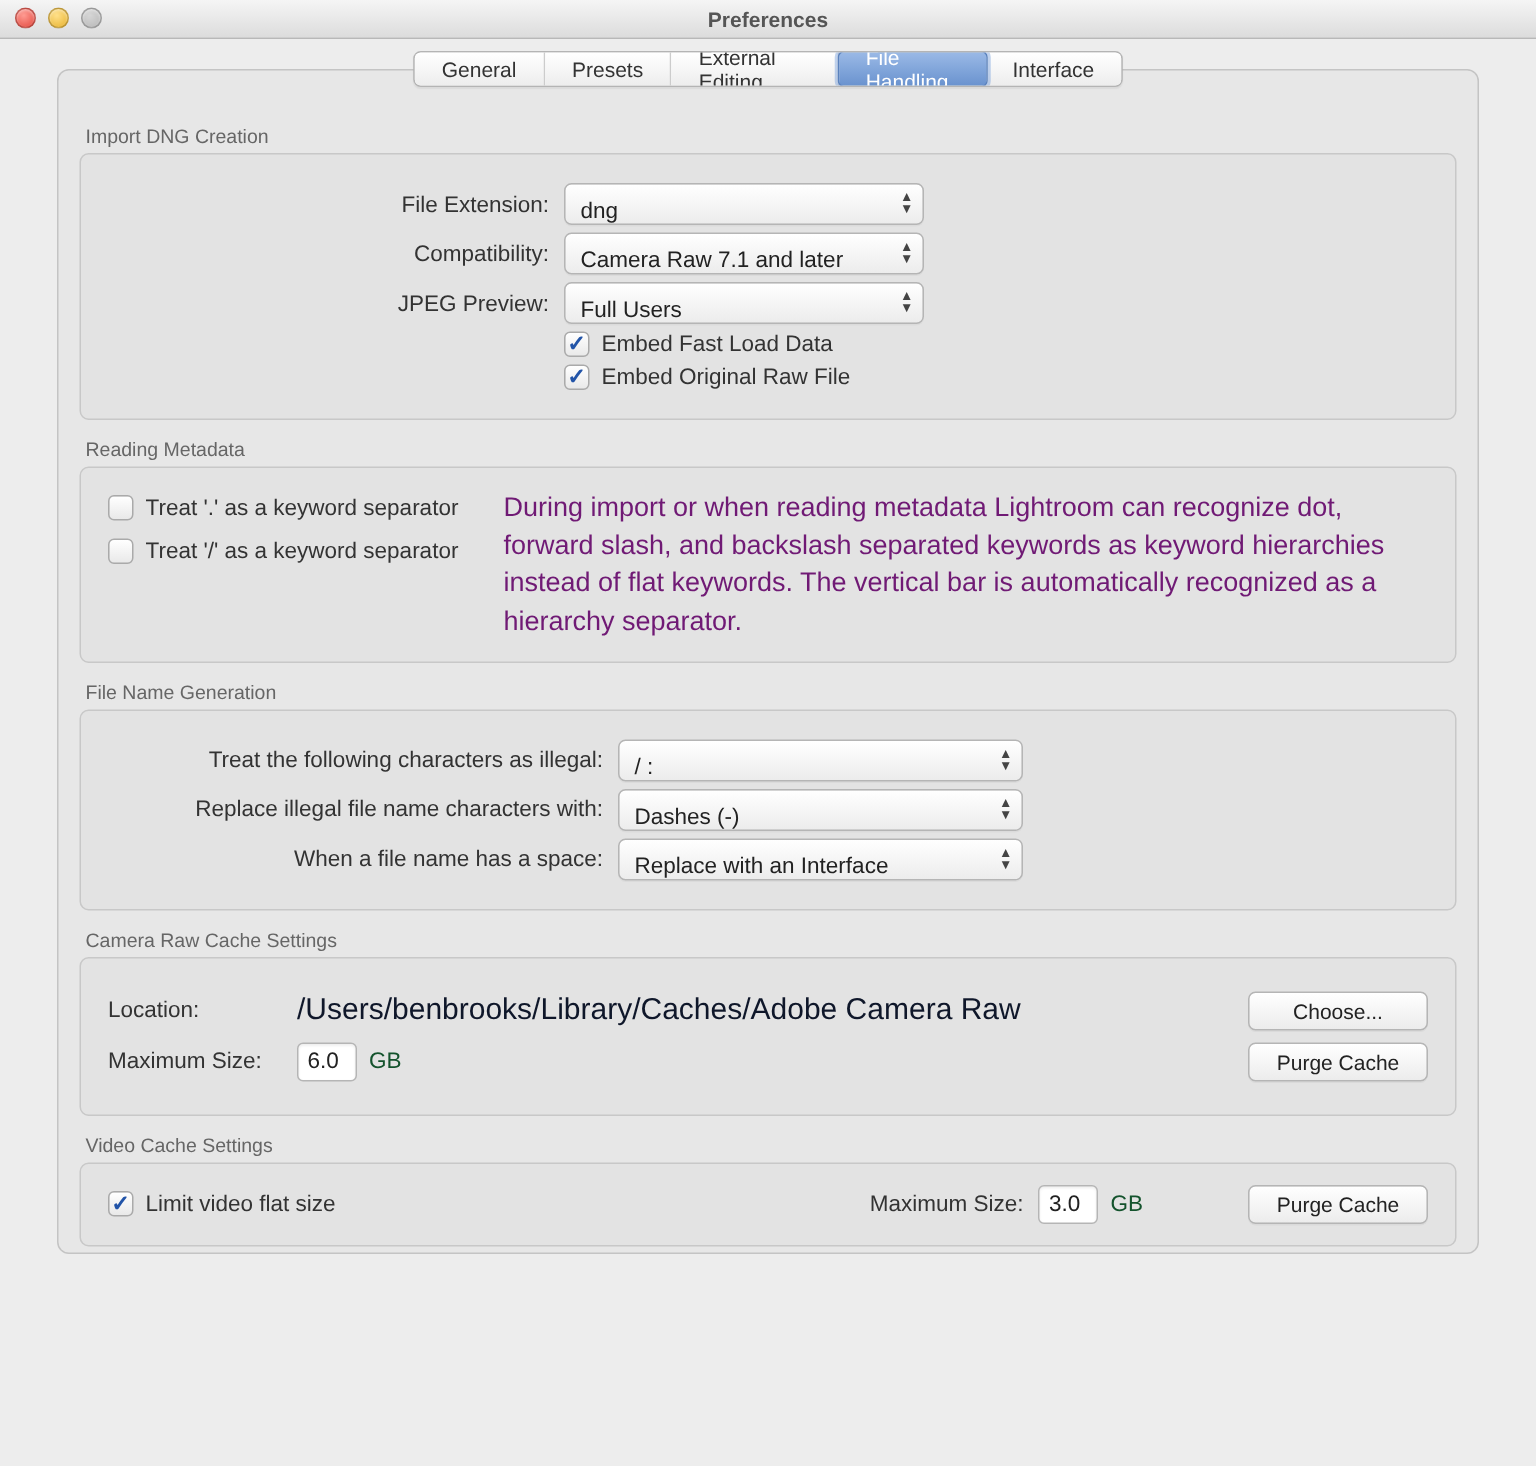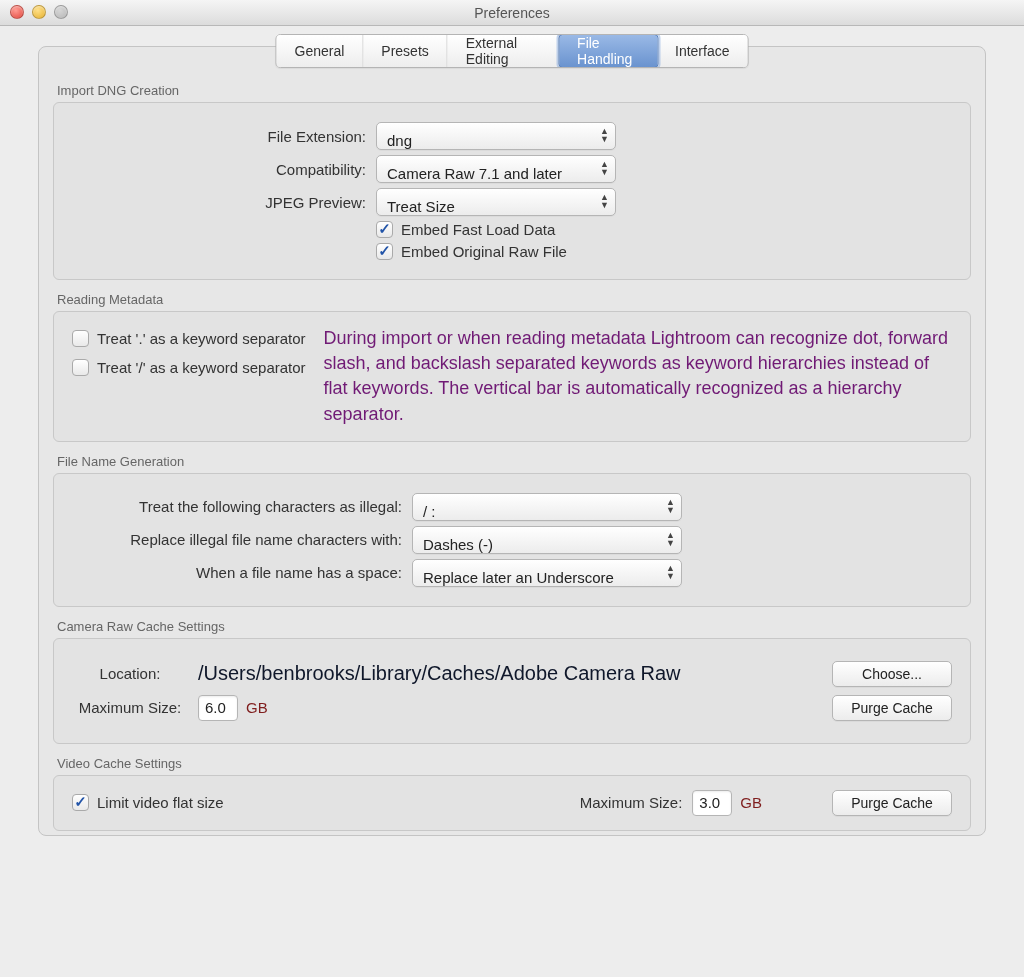--- a/index.html
+++ b/index.html
@@ -26,35 +26,35 @@
   .traffic-lights {
     position:absolute;
     left:10px; top:5px;
     display:flex;
     gap:8px;
   }
   .tl { width:14px; height:14px; border-radius:50%; border:1px solid rgba(0,0,0,0.2); box-shadow: inset 0 1px 2px rgba(255,255,255,0.5);}
   .tl.close { background: radial-gradient(circle at 40% 35%, #ff9b92, #e1453b); }
   .tl.min   { background: radial-gradient(circle at 40% 35%, #ffe08a, #e6b02a); }
   .tl.zoom  { background: radial-gradient(circle at 40% 35%, #d6d6d6, #b6b6b6); }
-  .title { font-size:14px; color:#555; }
+  .title { font-size:14px; color:#555;font-weight:bold; }
   .outer {
     margin: 20px 38px 30px 38px;
     border:1px solid #c4c4c4;
     border-radius:8px;
     background:#e7e7e7;
     padding: 18px 14px 4px 14px;
     position:relative;
   }
   
   .tabs {
     position:absolute;
     top:-13px; left:50%; transform:translateX(-50%);
     display:flex;
-    height:34px;
+    height:24px;
     background:#fff;
     border:1px solid #b4b4b4;
     border-radius:5px;
     overflow:hidden;
     box-shadow: 0 1px 1px rgba(0,0,0,0.06);
     justify-content: space-between;
   }
   .tab {
     padding: 4px 18px;
     font-size:14px;
@@ -138,45 +138,45 @@
     content:"✓";
     font-size:15px;
     font-weight:bold;
     color:#2254a8;
     position:relative; top:-1px;
   }
   .check-label { font-size:15px; color:#333; }
 
   .reading-metadata {
     display:flex;
-    gap:18px;
+    gap:30px;
     justify-content:space-between;
   }
   .reading-left { display:flex; flex-direction:column; gap:12px; padding-top:4px; }
   .reading-left .row { margin:0; }
   .reading-right {
     flex:1;
     font-size:18px;
     color:#701a75;
     line-height:1.4;
   }
 
   .filegen .row .label-right { width: 340px; }
 
   .cache .row { margin:8px 0; }
-  .cache .label-right-narrow { width:126px; text-align:center; padding-right:10px; font-size:15px; color:#333; }
+  .cache .label-right-narrow { width:126px; text-align:left; padding-right:10px; font-size:15px; color:#333; }
   .path { font-size:20px; color:#0f172a; flex:1; }
   .input-text {
     height:26px; border:1px solid #b5b5b5; border-radius:4px;
     background:#fff; padding:0 6px; font-size:15px; color:#222;
     box-shadow: inset 0 1px 2px rgba(0,0,0,0.08);
     width:40px;
     text-align:left;
   }
-  .unit { font-size:15px; color:#7f1d1d; margin-left:8px; }
+  .unit { font-size:15px; color:#14532d; margin-left:8px; }
 
   .button {
     height:26px;
     padding:0 16px;
     background: linear-gradient(#ffffff, #ececec);
     border:1px solid #b5b5b5;
     border-radius:5px;
     font-size:14px;
     color:#222;
     display:inline-flex; align-items:center; justify-content:center;
@@ -222,21 +222,21 @@
     <div class="row">
       <div class="label-right">Compatibility:</div>
       <div class="select w240">
         <span>Camera Raw 7.1 and later</span>
         <span class="arrows">▲<br>▼</span>
       </div>
     </div>
     <div class="row">
       <div class="label-right">JPEG Preview:</div>
       <div class="select w240">
-        <span>Treat Size</span>
+        <span>Full Users</span>
         <span class="arrows">▲<br>▼</span>
       </div>
     </div>
     <div class="row">
       <div class="label-right"></div>
       <span class="checkbox checked"></span>
       <span class="check-label">Embed Fast Load Data</span>
     </div>
     <div class="row">
       <div class="label-right"></div>
@@ -272,21 +272,21 @@
     <div class="row">
       <div class="label-right">Replace illegal file name characters with:</div>
       <div class="select w270">
         <span>Dashes (-)</span>
         <span class="arrows">▲<br>▼</span>
       </div>
     </div>
     <div class="row">
       <div class="label-right">When a file name has a space:</div>
       <div class="select w270">
-        <span>Replace later an Underscore</span>
+        <span>Replace with an Interface</span>
         <span class="arrows">▲<br>▼</span>
       </div>
     </div>
   </div>
 
   <div class="section-label">Camera Raw Cache Settings</div>
   <div class="section cache">
     <div class="row">
       <div class="label-right-narrow">Location:</div>
       <div class="path">/Users/benbrooks/Library/Caches/Adobe Camera Raw</div>

